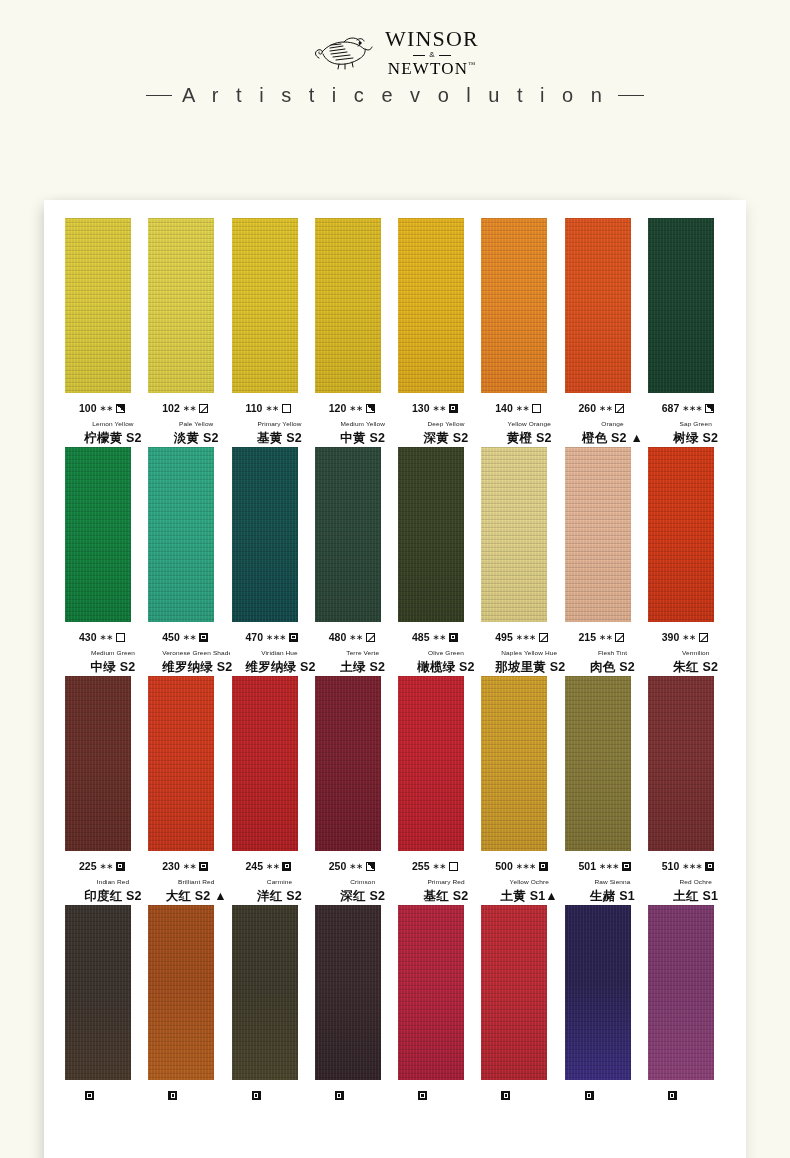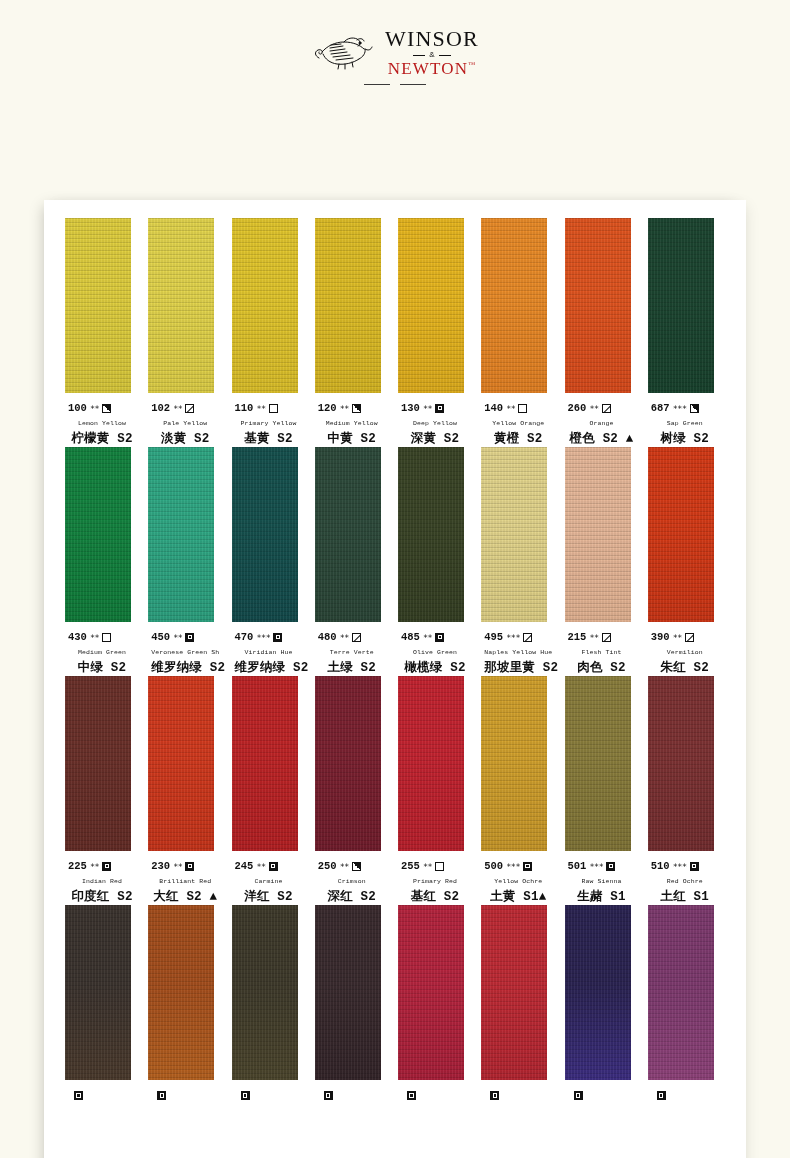--- a/index.html
+++ b/index.html
@@ -15,21 +15,21 @@
   .header{width:790px;text-align:center;padding-top:30px;box-sizing:border-box;}
 
   .logo{display:flex;justify-content:center;align-items:center;gap:8px;height:44px;}
   .logo-mark{width:66px;height:40px;}
   .logo-text{display:flex;flex-direction:column;align-items:center;line-height:1;}
   .logo-text .l1{font-family:"Liberation Serif","DejaVu Serif",serif;font-size:22px;letter-spacing:1.2px;color:#111;font-weight:400;}
   .logo-text .amp{font-size:8px;color:#111;letter-spacing:0;position:relative;padding:1px 0;}
   .logo-text .amp:before,.logo-text .amp:after{content:"";position:absolute;top:50%;width:12px;height:1px;background:#111;}
   .logo-text .amp:before{left:-16px;}
   .logo-text .amp:after{right:-16px;}
-  .logo-text .l2{font-family:"Liberation Serif","DejaVu Serif",serif;font-size:17px;letter-spacing:1.2px;color:#b91c1c;font-weight:400;position:relative;}
+  .logo-text .l2{font-family:"Liberation Serif","DejaVu Serif",serif;font-size:17px;letter-spacing:1.2px;color:#000000;font-weight:400;position:relative;}
   .logo-text .tm{font-size:7px;vertical-align:super;}
 
   .title{margin-top:14px;font-size:56px;line-height:1.05;color:#1a1a1a;letter-spacing:1px;}
   .title .bold{font-weight:700;letter-spacing:2px;}
   .title .light{font-weight:300;letter-spacing:1px;}
 
   .subtitle{margin-top:10px;font-size:20px;color:#3a3a3a;font-weight:300;letter-spacing:6px;display:flex;justify-content:center;align-items:center;gap:10px;}
   .subtitle .dash{display:inline-block;width:26px;height:1px;background:#3a3a3a;}
 
   
@@ -63,21 +63,21 @@
   }
   .swatch:before{
     content:"";position:absolute;inset:0;z-index:2;
     background-image:repeating-linear-gradient(
       to right,
       rgba(255,255,255,.07) 0px, rgba(255,255,255,.07) 1px,
       rgba(0,0,0,.05) 1px, rgba(0,0,0,.05) 3px);
     opacity:.7;
   }
 
-  .meta{margin-left:6px;width:72px;font-family:Liberation Mono, monospace;}
+  .meta{margin-left:17px;width:72px;}
   .meta-top{display:flex;align-items:center;gap:3px;height:14px;margin-top:8px;}
   .code{font-size:10.5px;font-weight:700;color:#111;letter-spacing:0;}
   .stars{font-size:8.5px;color:#111;letter-spacing:-0.5px;line-height:1;}
   .opq{width:9px;height:9px;border:1.2px solid #111;box-sizing:border-box;display:inline-block;flex:0 0 auto;}
   .opq.full{background:#111;border-color:#111;position:relative;}
   .opq.full:after{content:"";position:absolute;inset:1.4px;border:1px solid #fff;box-sizing:border-box;}
   .opq.half{background:linear-gradient(to bottom left,#111 50%,#fff 50%);}
   .opq.diag{background:#fff;position:relative;overflow:hidden;}
   .opq.diag:after{content:"";position:absolute;left:-2px;top:3px;width:14px;height:1.2px;background:#111;transform:rotate(-45deg);}
   .opq.empty{background:#fff;}
@@ -111,20 +111,21 @@
     <span class="logo-text">
       <span class="l1">WINSOR</span>
       <span class="amp">&amp;</span>
       <span class="l2"><span>NEWTON</span><span class="tm">™</span></span>
     </span>
   </div>
 
 
   <div class="subtitle">
     <span class="dash"></span>
+    <span>A r t i s t i c   e v o l u t i o n</span>
     <span class="dash"></span>
   </div>
 </div>
 
 <div class="card">
   <div class="grid" id="swatch-grid">
       <div class="cell">
         <div class="swatch" style="background: linear-gradient(rgb(224, 207, 62) 0%, rgb(224, 207, 62) 45%, rgb(214, 198, 58) 100%);"></div>
         <div class="meta">
           <div class="meta-top">

